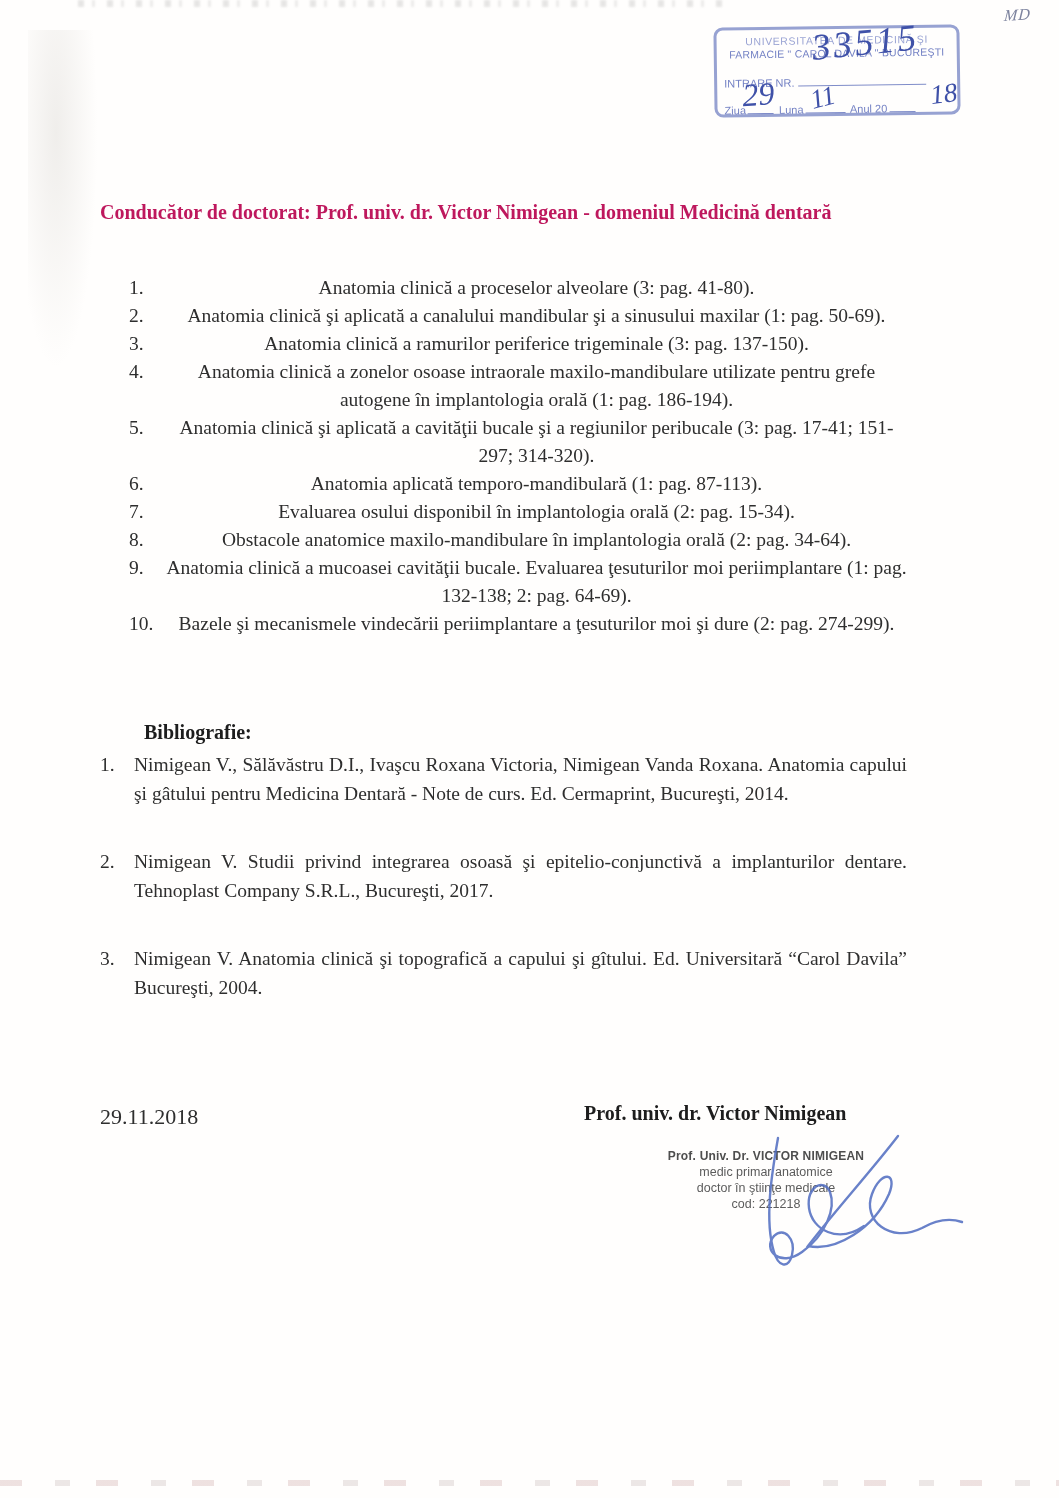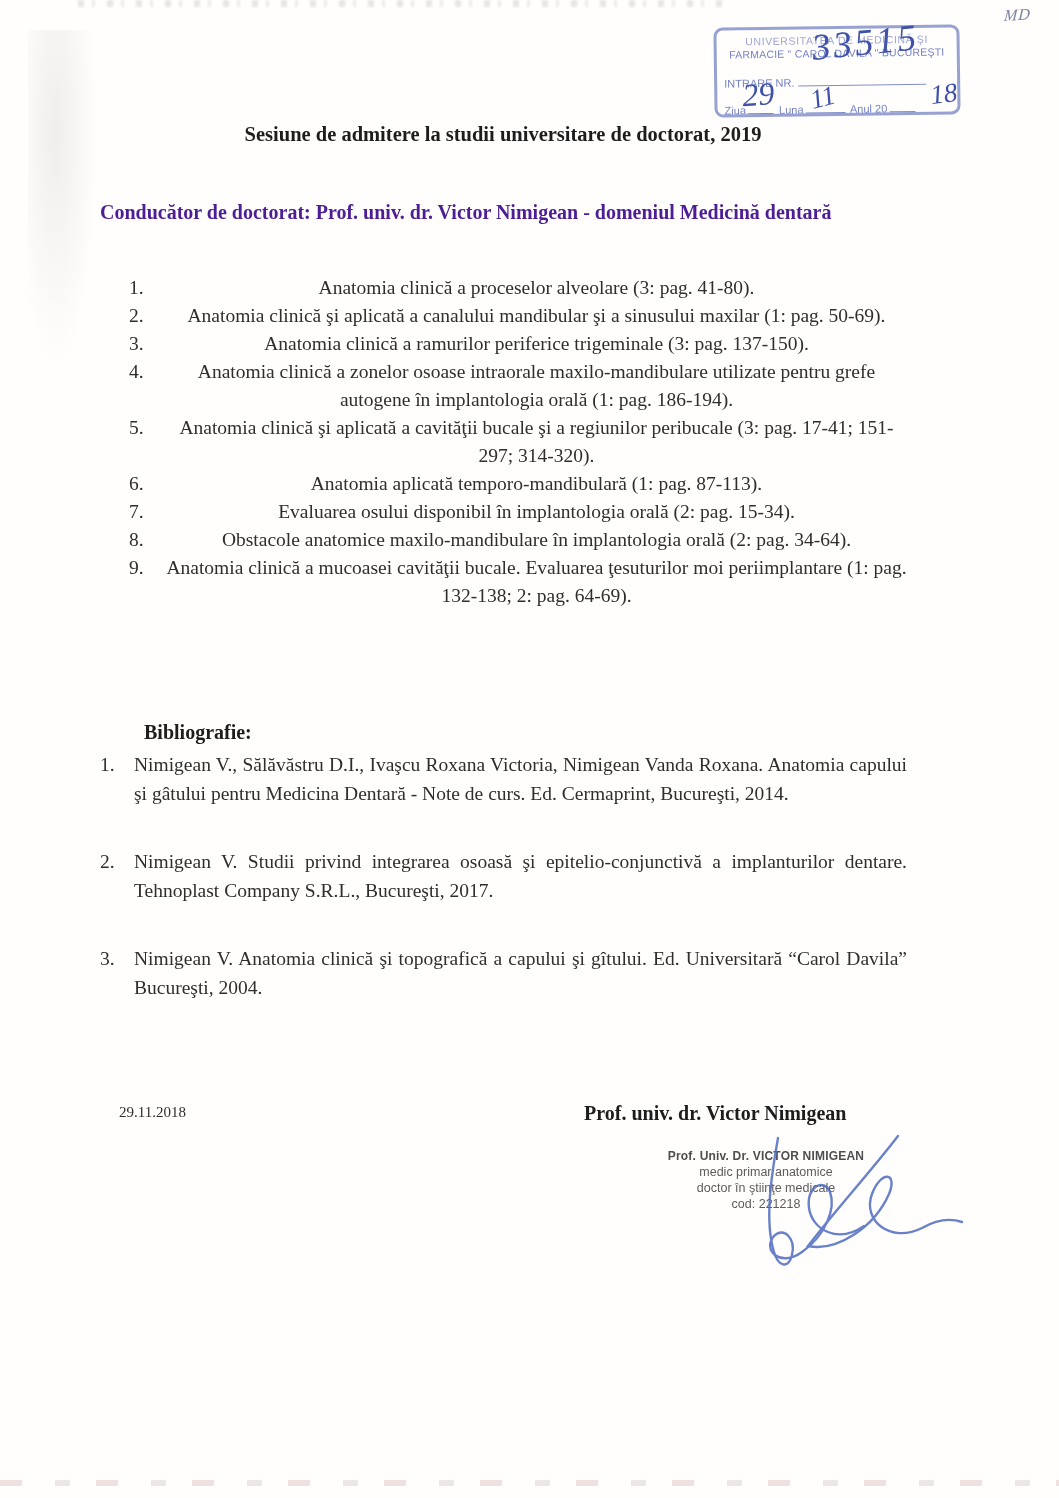--- a/index.html
+++ b/index.html
@@ -66,41 +66,41 @@
   .hw-nr   { left:88px;  top:-40px; font-size:37px; transform:rotate(-5deg); letter-spacing:3px; }
   .hw-day  { left:18px;  top:-16px; font-size:32px; transform:rotate(-3deg); }
   .hw-month{ left:86px;  top:-12px; font-size:27px; transform:rotate(-14deg); }
   .hw-year { left:206px; top:-14px; font-size:27px; transform:rotate(-6deg); }
   
   .title-block { position:absolute; left:100px; top:116px; width:806px; text-align:center; }
   .doc-title    { font-size:20.5px; font-weight:bold; color:#1d1d1d; }
   .doc-subtitle { font-size:20.5px; font-weight:bold; color:#1d1d1d; margin-top:7px; }
   .advisor-line {
     position:absolute; left:100px; top:201px; width:810px;
-    font-size:20px; font-weight:bold; color:#4c1d95;
+    font-size:20px; font-weight:bold; color:#be185d;
   }
   
   .topics { position:absolute; left:129px; top:274px; width:778px; }
   .topic-row { display:flex; font-size:19.5px; line-height:28px; }
   .topic-num { flex:0 0 37px; }
   .topic-text { flex:1;text-align:center; }
   
   .bib-heading {
     position:absolute; left:100px; top:721px;
     font-size:20px; font-weight:bold; color:#1d1d1d;margin-left:44px;
   }
   .bib-list { position:absolute; left:100px; top:751px; width:807px; }
   .bib-row { display:flex; font-size:19.5px; line-height:28.5px; }
   .bib-row + .bib-row { margin-top:40px; }
   .bib-num { flex:0 0 34px; }
   .bib-text { flex:1; text-align:justify; }
   
   .footer-date {
     position:absolute; left:100px; top:1104px;
-    font-size:15px; color:#2e2e2e;margin-left:19px;
+    font-size:22px; color:#2e2e2e;
   }
   .footer-signer {
     position:absolute; left:584px; top:1102px;
     font-size:20px; font-weight:bold; color:#1d1d1d;
   }
   .sig-stamp {
     position:absolute; left:656px; top:1148px; width:220px;
     text-align:center;
     font-family:"Liberation Sans", sans-serif;
     color:#5c5c5c;
@@ -131,21 +131,20 @@
       <span>Ziua</span><span class="stamp-underline-s"></span>
       <span>Luna</span><span class="stamp-underline-m"></span>
       <span>Anul 20</span><span class="stamp-underline-s"></span>
       <span class="hw hw-day">29</span>
       <span class="hw hw-month">11</span>
       <span class="hw hw-year">18</span>
     </div>
   </div>
 
   <div class="title-block">
-    <div class="doc-subtitle">Sesiune de admitere la studii universitare de doctorat, 2019</div>
   </div>
   <div class="advisor-line">Conducător de doctorat: Prof. univ. dr. Victor Nimigean - domeniul Medicină dentară</div>
 
   <div class="topics">
     <div class="topic-row">
         <span class="topic-num">1.</span>
         <span class="topic-text">Anatomia clinică a proceselor alveolare (3: pag. 41-80).</span>
       </div>
     <div class="topic-row">
         <span class="topic-num">2.</span>
@@ -171,20 +170,24 @@
         <span class="topic-num">7.</span>
         <span class="topic-text">Evaluarea osului disponibil în implantologia orală (2: pag. 15-34).</span>
       </div>
     <div class="topic-row">
         <span class="topic-num">8.</span>
         <span class="topic-text">Obstacole anatomice maxilo-mandibulare în implantologia orală (2: pag. 34-64).</span>
       </div>
     <div class="topic-row">
         <span class="topic-num">9.</span>
         <span class="topic-text">Anatomia clinică a mucoasei cavităţii bucale. Evaluarea ţesuturilor moi periimplantare (1: pag. 132-138;  2: pag. 64-69).</span>
+      </div>
+    <div class="topic-row">
+        <span class="topic-num">10.</span>
+        <span class="topic-text">Bazele şi mecanismele vindecării periimplantare a ţesuturilor moi şi dure (2: pag. 274-299).</span>
       </div>
   </div>
 
   <div class="bib-heading">Bibliografie:</div>
   <div class="bib-list">
     <div class="bib-row">
         <span class="bib-num">1.</span>
         <span class="bib-text">Nimigean V., Sălăvăstru D.I., Ivaşcu Roxana Victoria, Nimigean Vanda Roxana. Anatomia capului şi gâtului pentru Medicina Dentară - Note de curs. Ed. Cermaprint, Bucureşti, 2014.</span>
       </div>
     <div class="bib-row">

